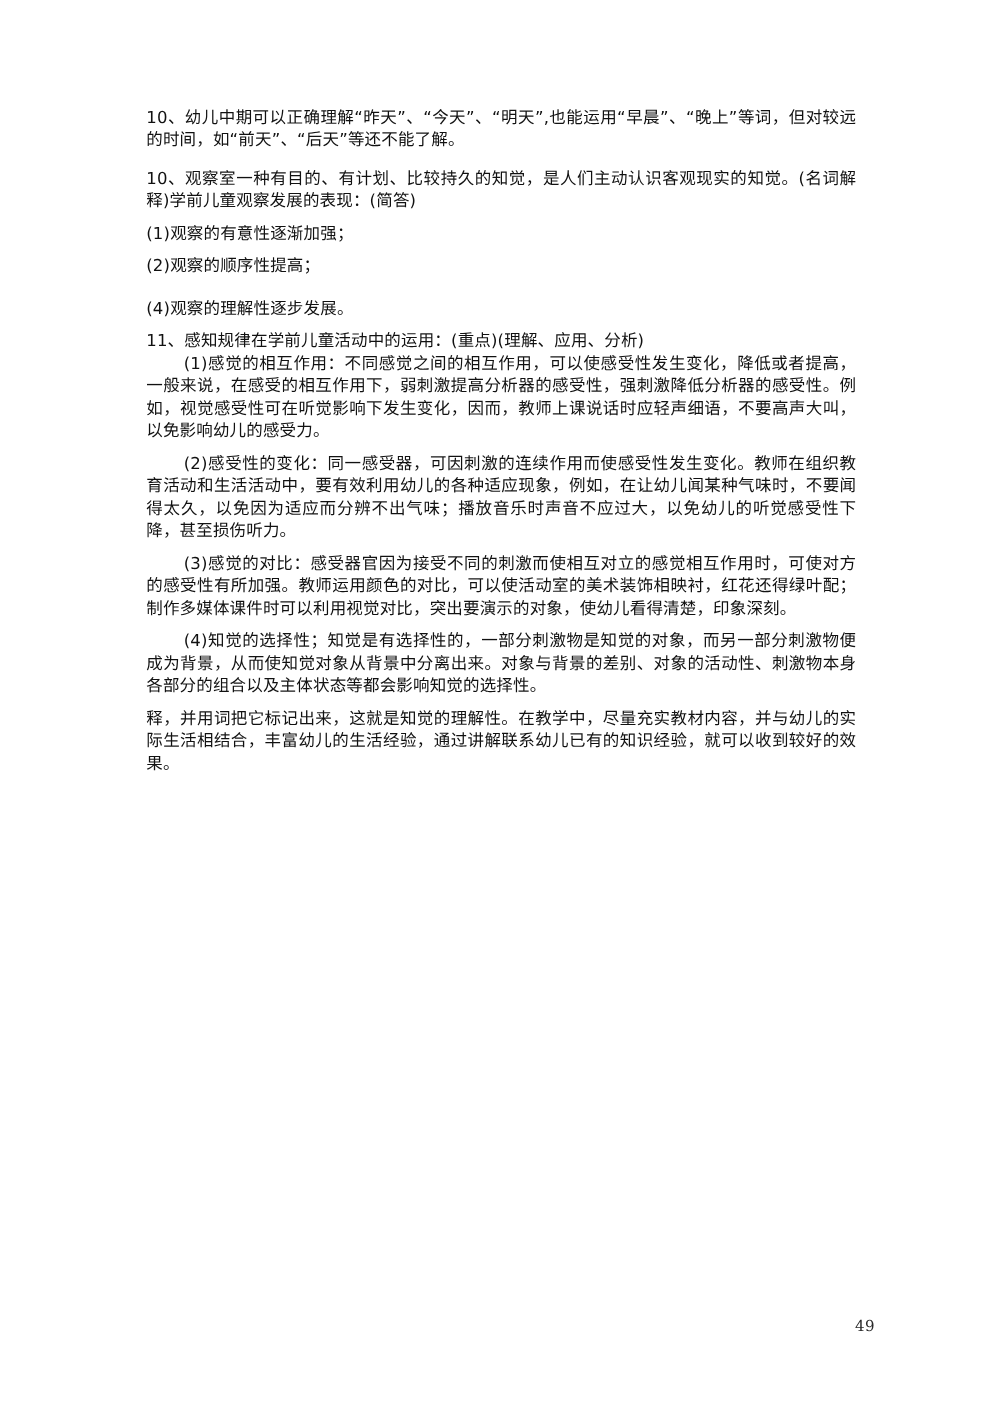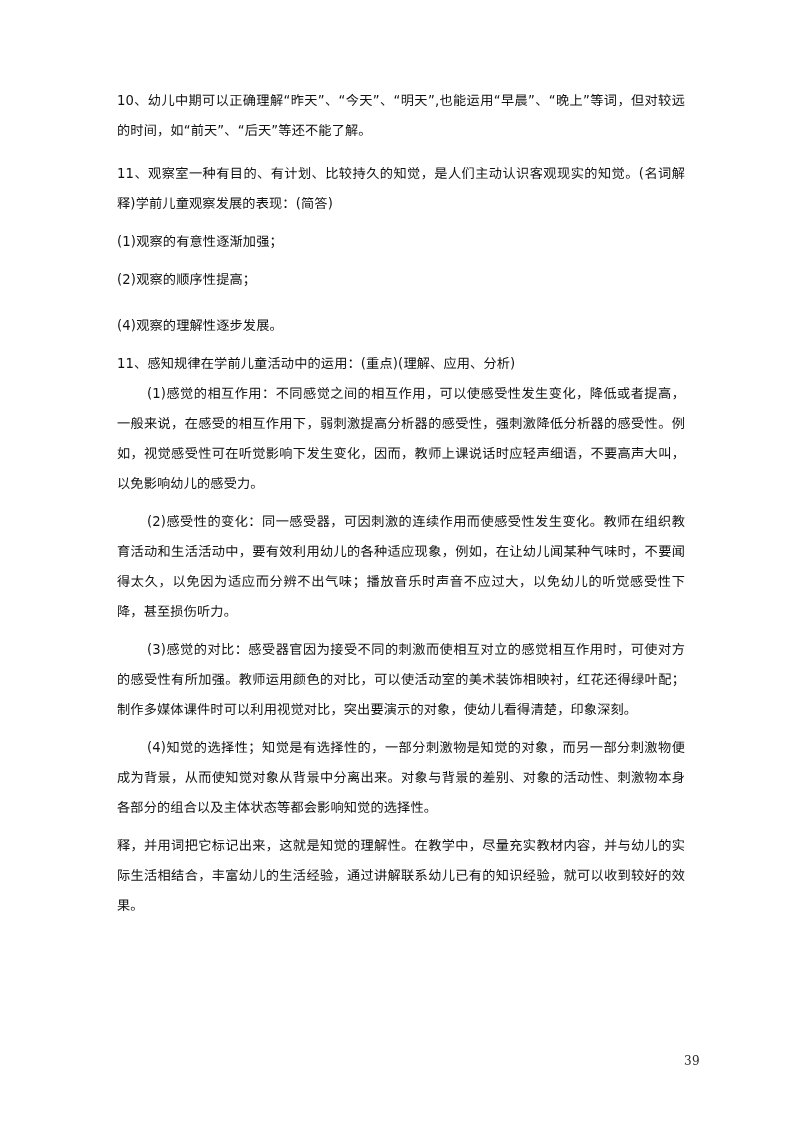--- a/index.html
+++ b/index.html
@@ -31,21 +31,21 @@
     position: absolute;
     left: 117px;
     top: 86px;
     width: 568px;
   }
 
   
   .p {
     margin: 0;
     font-size: 13.2px;
-    line-height: 30px;
+    line-height: 18px;
     text-align: justify;
     text-justify: inter-ideograph;
     letter-spacing: 0.15px;
     word-break: break-all;
     color: #111111;
   }
 
   
   .p.flush {
     text-indent: 0;
@@ -79,21 +79,21 @@
 <body>
 
 <div class="page">
 
   <div class="text-column">
 
     <p class="p flush">10、幼儿中期可以正确理解“昨天”、“今天”、“明天”,也能运用“早晨”、“晚上”等词，但对较远的时间，如“前天”、“后天”等还不能了解。</p>
 
     <div class="gap-md"></div>
 
-    <p class="p flush">11、观察室一种有目的、有计划、比较持久的知觉，是人们主动认识客观现实的知觉。(名词解释)学前儿童观察发展的表现：(简答)</p>
+    <p class="p flush">10、观察室一种有目的、有计划、比较持久的知觉，是人们主动认识客观现实的知觉。(名词解释)学前儿童观察发展的表现：(简答)</p>
 
     <div class="gap-sm"></div>
 
     <p class="p sub-item">(1)观察的有意性逐渐加强；</p>
 
     <div class="gap-sm"></div>
 
     <p class="p sub-item">(2)观察的顺序性提高；</p>
 
     <div class="gap-sm"></div>
@@ -124,15 +124,15 @@
     <div class="gap-sm"></div>
 
 
     <p class="p flush">释，并用词把它标记出来，这就是知觉的理解性。在教学中，尽量充实教材内容，并与幼儿的实际生活相结合，丰富幼儿的生活经验，通过讲解联系幼儿已有的知识经验，就可以收到较好的效果。</p>
 
     <div class="gap-sm"></div>
 
 
   </div>
 
-  <div class="page-number">39</div>
+  <div class="page-number">49</div>
 
 </div>
 
 </body></html>

